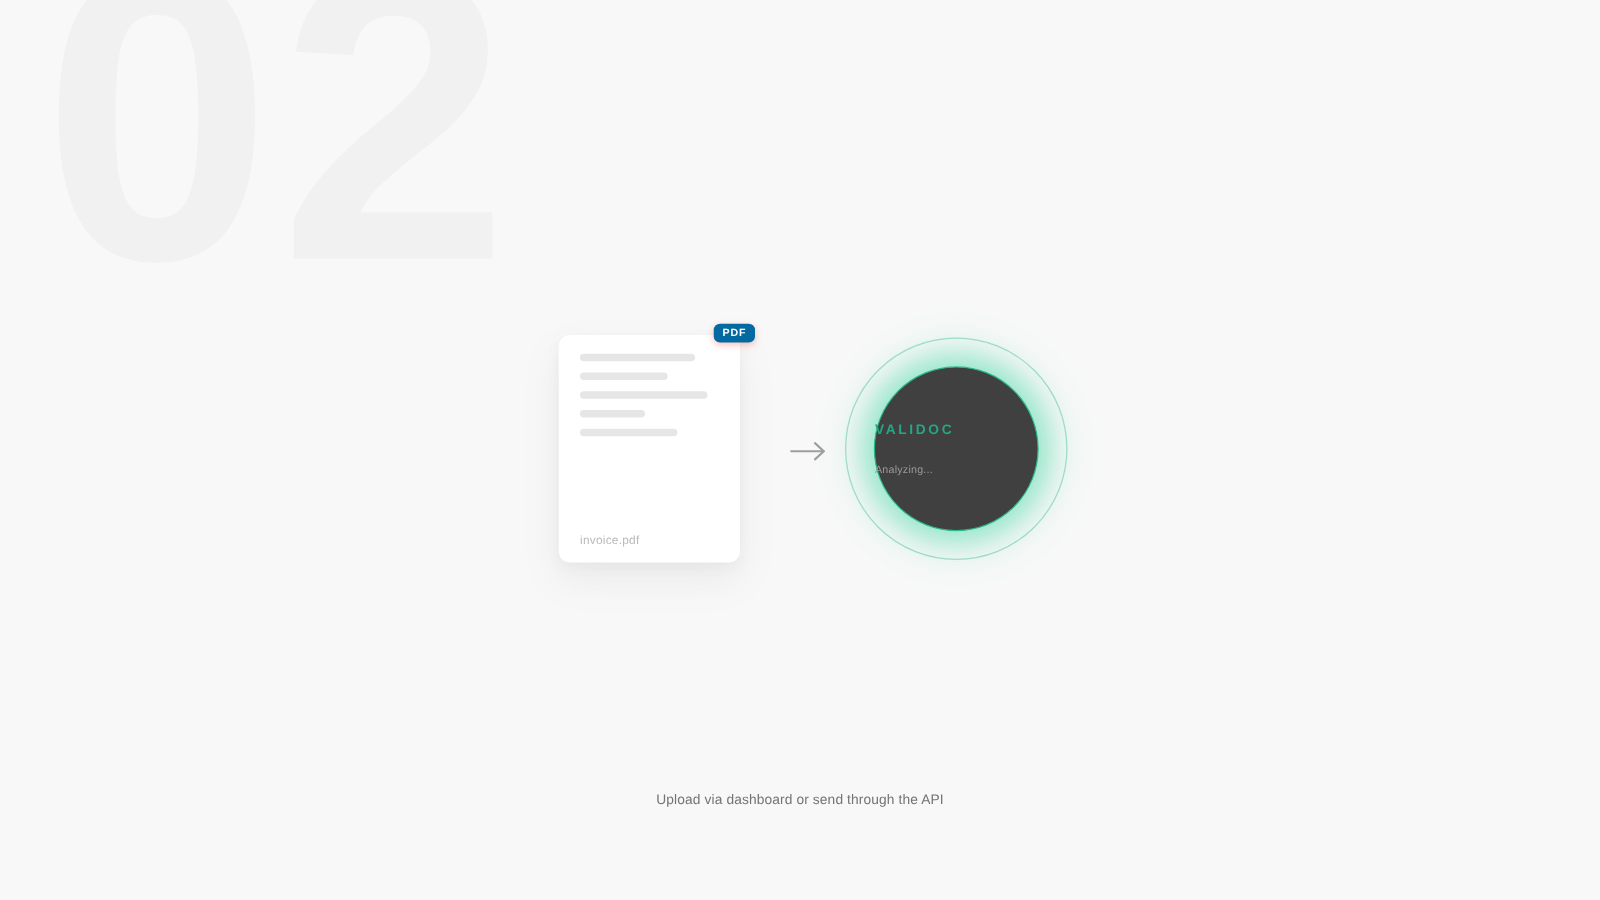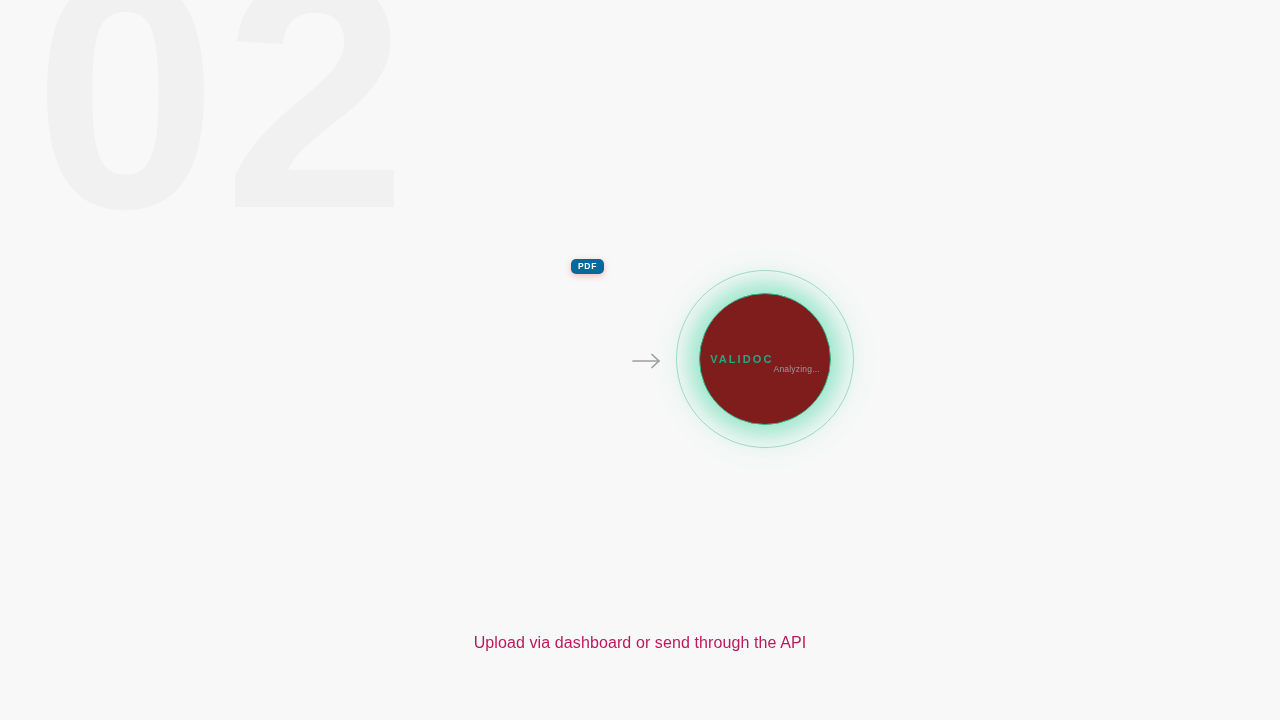--- a/index.html
+++ b/index.html
@@ -124,25 +124,25 @@
                 0 0 38px 14px rgba(60, 214, 160, 0.20);
   }
   .ring-inner {
     position: absolute;
     left: 23px;
     top: 23px;
     width: 132px;
     height: 132px;
     border: 1.6px solid #2ab98c;
     border-radius: 50%;
-    background: #7f1d1d;
+    background: #404040;
     box-sizing: border-box;
     display: flex;
-    flex-direction: row;
-    align-items: center;
+    flex-direction: column;
+    align-items: flex-start;
     justify-content: center;
   }
   .brand-label {
     font-size: 11px;
     font-weight: bold;
     letter-spacing: 2.1px;
     color: #24a783;
   }
   .status-label {
     font-size: 8.5px;
@@ -151,32 +151,42 @@
     letter-spacing: 0.2px;
   }
 
   
   .caption {
     position: absolute;
     left: 0;
     top: 634px;
     width: 1280px;
     text-align: center;
-    font-size: 16px;
-    color: #be185d;
+    font-size: 11px;
+    color: #737373;
     letter-spacing: 0.1px;
   }
 </style>
 </head>
 <body>
 
 <div class="bg-step-number">02</div>
 
 <div class="stage">
 
+  <div class="doc-card">
+    <div class="doc-lines">
+      <div class="doc-line" style="width:92px"></div>
+      <div class="doc-line" style="width:70px"></div>
+      <div class="doc-line" style="width:102px"></div>
+      <div class="doc-line" style="width:52px"></div>
+      <div class="doc-line" style="width:78px"></div>
+    </div>
+    <div class="doc-filename">invoice.pdf</div>
+  </div>
 
   <div class="pdf-badge">PDF</div>
 
   <div class="flow-arrow">
     <svg width="34" height="22" viewBox="0 0 34 22" xmlns="http://www.w3.org/2000/svg">
       <line x1="2" y1="11" x2="28" y2="11" stroke="#9e9e9e" stroke-width="1.7" stroke-linecap="round"></line>
       <polyline points="21,4.5 28,11 21,17.5" fill="none" stroke="#9e9e9e" stroke-width="1.7" stroke-linecap="round" stroke-linejoin="round"></polyline>
     </svg>
   </div>
 

